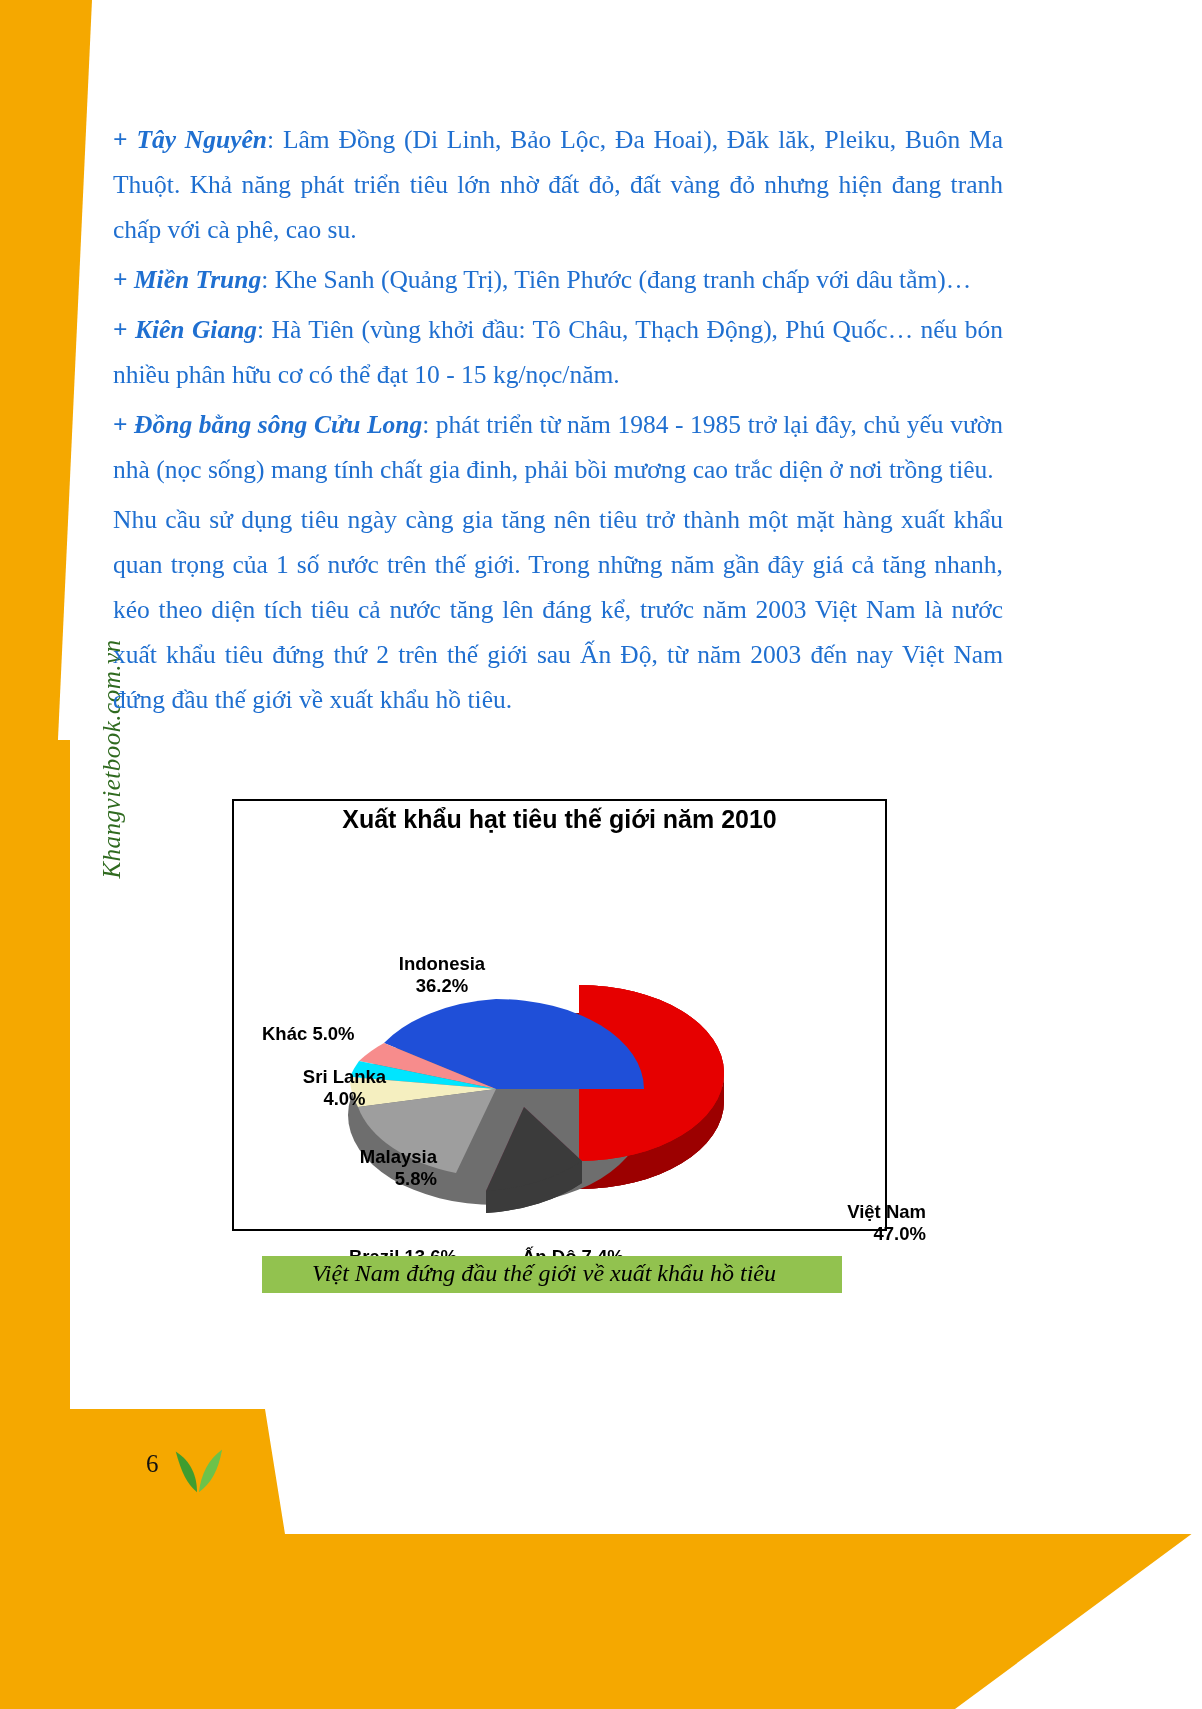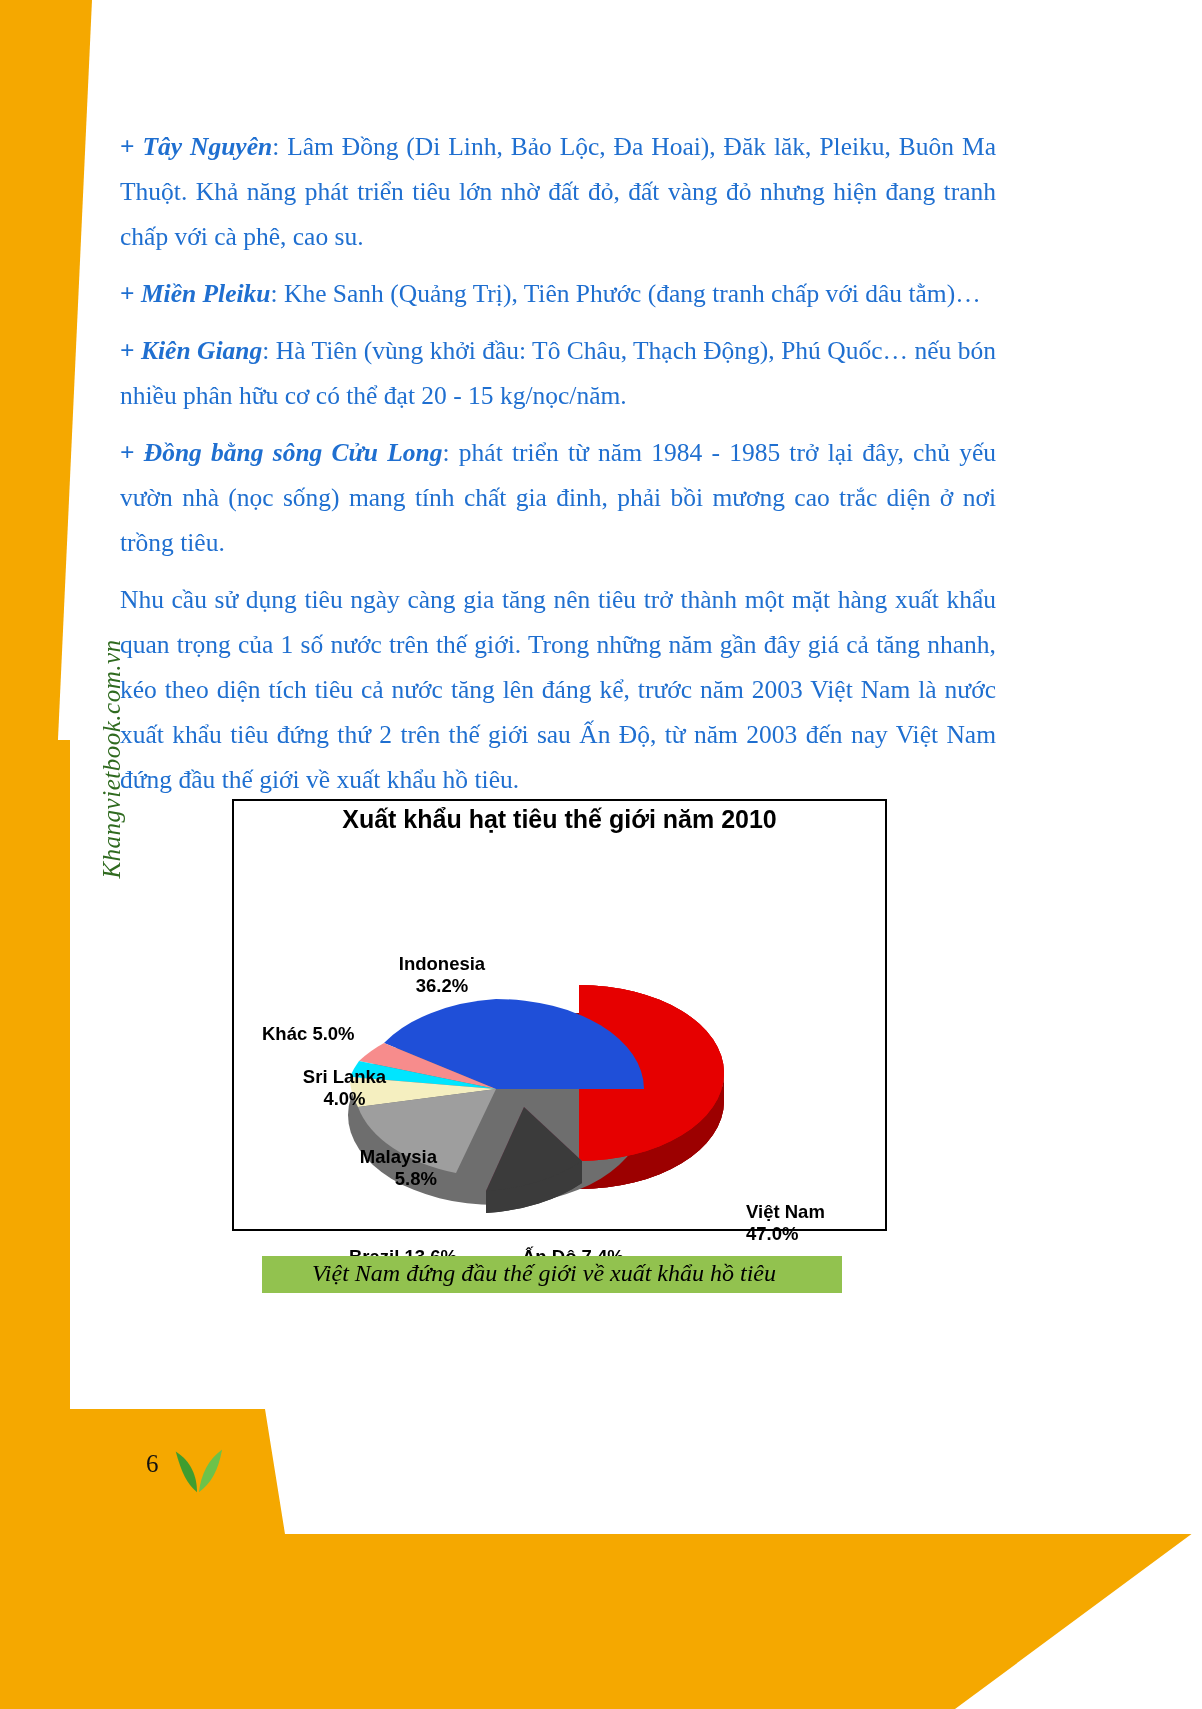--- a/index.html
+++ b/index.html
@@ -67,21 +67,21 @@
     position: absolute;
     left: 108px;
     top: 112px;
     width: 900px;
     color: #1f6fd0;
     font-size: 25.5px;
     line-height: 45px;
     text-align: justify;
   }
   .content p {
-    margin: 12px;
+    margin: 5px;
     text-indent: 0;
   }
   .para-indent { text-indent: 40px; }
   .plus {
     font-weight: bold;
     color: #1f6fd0;
   }
   .term {
     font-weight: bold;
     font-style: italic;
@@ -122,21 +122,21 @@
     color: #000;
     line-height: 22px;
     white-space: pre-line;
   }
   .lbl-indonesia { left: 128px; top: 92px; text-align: center; width: 160px; }
   .lbl-khac      { left: 28px;  top: 162px; text-align: left;  width: 175px; }
   .lbl-srilanka  { left: 18px;  top: 205px; text-align: center;  width: 185px; }
   .lbl-malaysia  { left: 18px;  top: 285px; text-align: right;  width: 185px; }
   .lbl-brazil    { left: 115px; top: 385px; text-align: left;   width: 200px; }
   .lbl-andodo    { left: 288px; top: 385px; text-align: left;   width: 180px; }
-  .lbl-vietnam   { left: 512px; top: 340px; text-align: left; width: 180px; }
+  .lbl-vietnam   { left: 512px; top: 340px; text-align: right; width: 180px; }
 
   .caption {
     position: absolute;
     left: 262px;
     top: 1256px;
     width: 580px;
     background: #92c24f;
     color: #000;
     font-family: "Liberation Serif", serif;
     font-style: italic;
@@ -177,26 +177,26 @@
 
   <div class="content">
 
     <p>
       <span class="plus">+</span>
       <span class="term">Tây Nguyên</span><span>: Lâm Đồng (Di Linh, Bảo Lộc, Đa Hoai), Đăk lăk, Pleiku, Buôn Ma Thuột. Khả năng phát triển tiêu lớn nhờ đất đỏ, đất vàng đỏ nhưng hiện đang tranh chấp với cà phê, cao su.</span>
     </p>
 
     <p>
       <span class="plus">+</span>
-      <span class="term">Miền Pleiku</span><span>: Khe Sanh (Quảng Trị), Tiên Phước (đang tranh chấp với dâu tằm)…</span>
-    </p>
-
-    <p>
-      <span class="plus">+</span>
-      <span class="term">Kiên Giang</span><span>: Hà Tiên (vùng khởi đầu: Tô Châu, Thạch Động), Phú Quốc… nếu bón nhiều phân hữu cơ có thể đạt 20 - 15 kg/nọc/năm.</span>
+      <span class="term">Miền Trung</span><span>: Khe Sanh (Quảng Trị), Tiên Phước (đang tranh chấp với dâu tằm)…</span>
+    </p>
+
+    <p>
+      <span class="plus">+</span>
+      <span class="term">Kiên Giang</span><span>: Hà Tiên (vùng khởi đầu: Tô Châu, Thạch Động), Phú Quốc… nếu bón nhiều phân hữu cơ có thể đạt 10 - 15 kg/nọc/năm.</span>
     </p>
 
     <p>
       <span class="plus">+</span>
       <span class="term">Đồng bằng sông Cửu Long</span><span>: phát triển từ năm 1984 - 1985 trở lại đây, chủ yếu vườn nhà (nọc sống) mang tính chất gia đinh, phải bồi mương cao trắc diện ở nơi trồng tiêu.</span>
     </p>
 
     <p class="para-indent">Nhu cầu sử dụng tiêu ngày càng gia tăng nên tiêu trở thành một mặt hàng xuất khẩu quan trọng của 1 số nước trên thế giới. Trong những năm gần đây giá cả tăng nhanh, kéo theo diện tích tiêu cả nước tăng lên đáng kể, trước năm 2003 Việt Nam là nước xuất khẩu tiêu đứng thứ 2 trên thế giới sau Ấn Độ, từ năm 2003 đến nay Việt Nam đứng đầu thế giới về xuất khẩu hồ tiêu.</p>
   </div>
 

